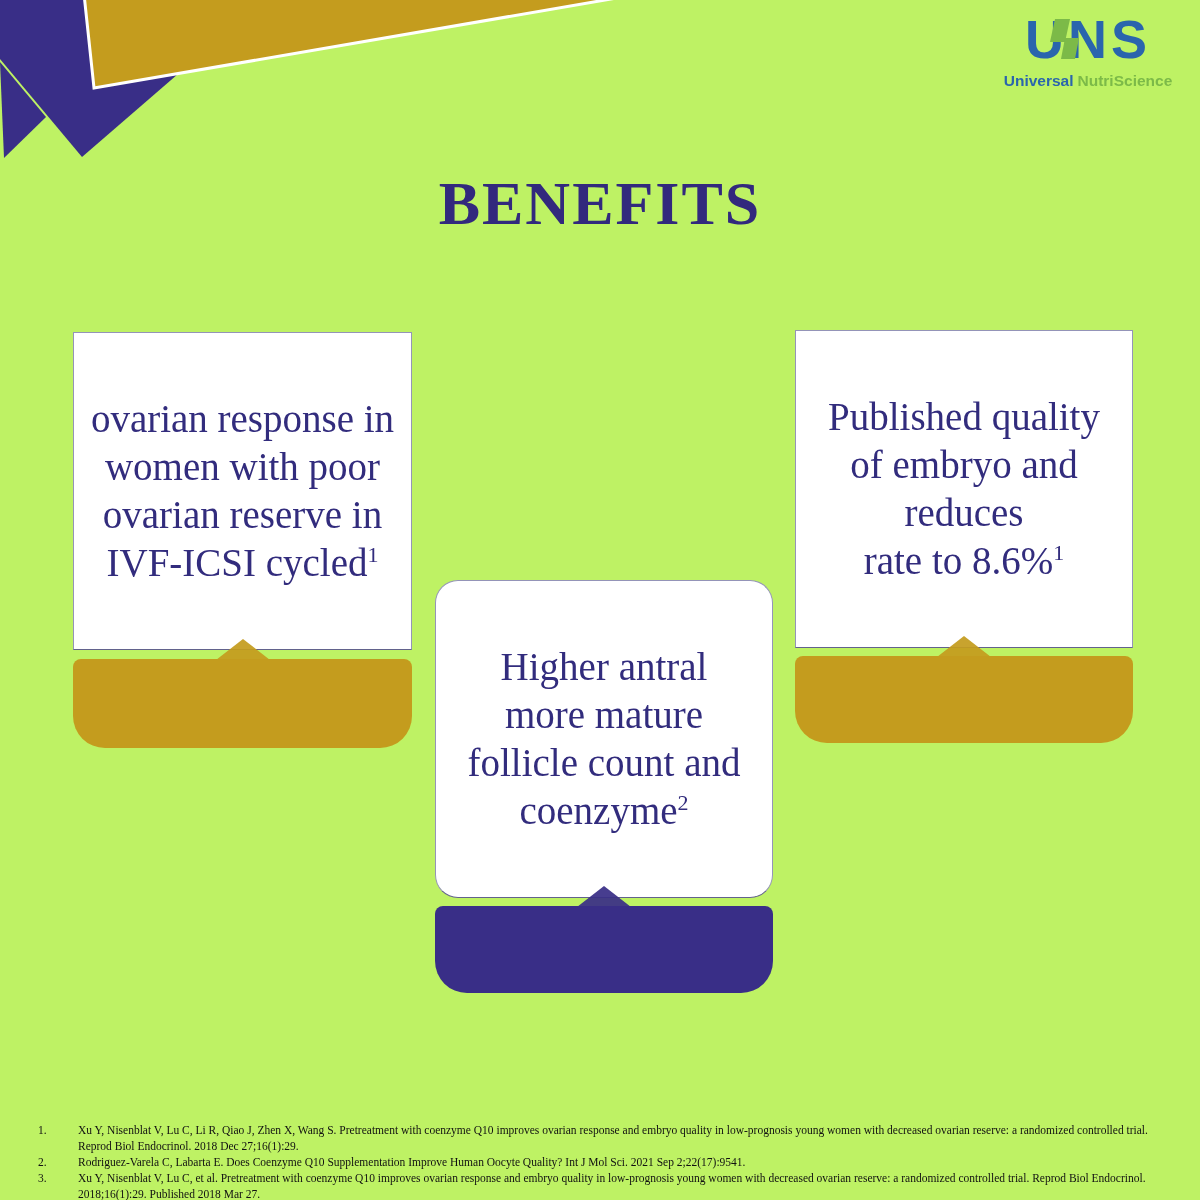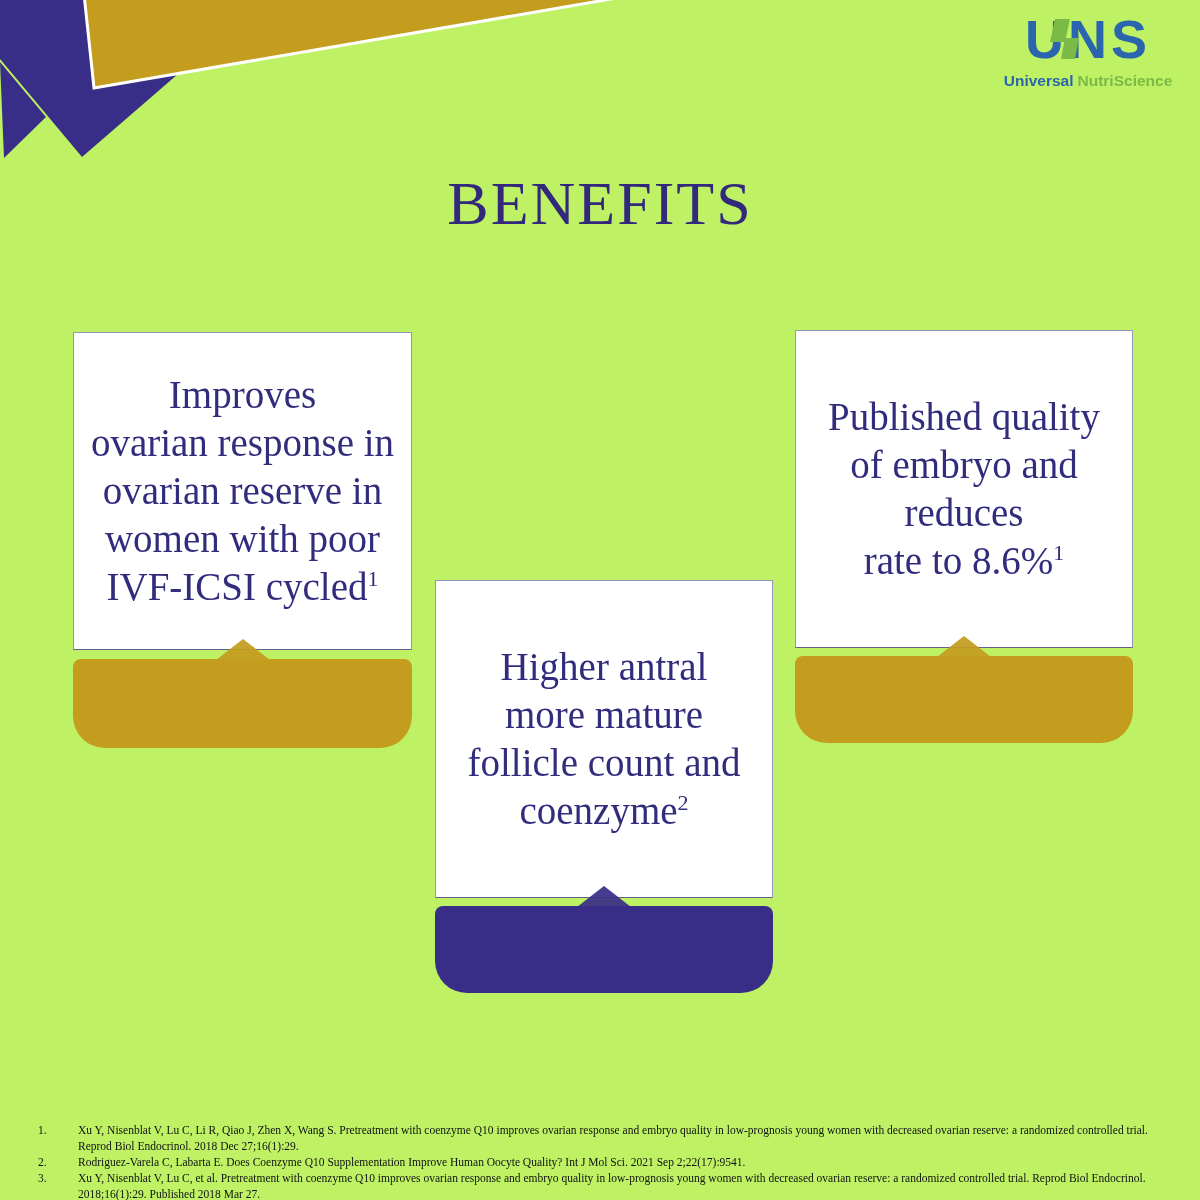--- a/index.html
+++ b/index.html
@@ -7,39 +7,39 @@
         font-family:"Liberation Serif",serif;}
 
   
   .corner-svg{position:absolute;left:0;top:0;}
 
   
   .logo-svg{position:absolute;right:22px;top:12px;}
 
   
   .page-title{position:absolute;left:0;top:168px;width:1200px;text-align:center;
-      font-size:62px;font-weight:normal;color:#32297d;letter-spacing:2px;margin:0;}
+      font-size:62px;font-weight:bold;color:#32297d;letter-spacing:2px;margin:0;}
 
   
   .card-box{position:absolute;background:#ffffff;border:1px solid #9494b8;border-bottom-color:#62628c;
       display:flex;flex-direction:column;justify-content:center;align-items:center;
       font-size:39px;line-height:48px;color:#322c7d;text-align:center;box-sizing:border-box;}
   .card-box sup{font-size:22px;line-height:0;}
   .banner{position:absolute;border-radius:8px 8px 32px 32px;}
   .banner-gold{background:#c49c1e;}
   .banner-indigo{background:#392e87;}
   .notch{position:absolute;top:-20px;left:50%;margin-left:-27px;width:0;height:0;
       border-left:27px solid transparent;border-right:27px solid transparent;
       border-bottom:21px solid #c49c1e;opacity:.93;}
   .notch-indigo{border-bottom-color:#392e87;}
 
   
   .card1-box{left:73px;top:332px;width:339px;height:318px;}
   .card1-banner{left:73px;top:659px;width:339px;height:89px;}
-  .card2-box{left:435px;top:580px;width:338px;height:318px;}
+  .card2-box{left:435px;top:580px;width:338px;height:318px;border-radius:23px;}
   .card2-banner{left:435px;top:906px;width:338px;height:87px;}
   .card3-box{left:795px;top:330px;width:338px;height:318px;}
   .card3-banner{left:795px;top:656px;width:338px;height:87px;}
 
   
   .refs{position:absolute;left:38px;top:1122px;width:1145px;color:#111111;}
   .ref-row{display:flex;font-size:11.5px;line-height:16px;}
   .ref-num{width:40px;flex:none;}
   .ref-text{flex:1;}
 </style>
@@ -57,24 +57,23 @@
   <svg class="logo-svg" width="180" height="90" viewBox="0 0 180 90">
     <text x="90" y="46" text-anchor="middle" font-family="Liberation Sans, sans-serif" font-size="54" font-weight="bold" letter-spacing="4" fill="#2a65ad">UNS</text>
     <polygon points="57,7 72,7 67,30 52,30" fill="#7cba48"></polygon>
     <polygon points="67,26 81,26 77,47 63,47" fill="#7cba48"></polygon>
     <text x="90" y="74" text-anchor="middle" font-family="Liberation Sans, sans-serif" font-size="15.5" font-weight="bold"><tspan fill="#2a65ad">Universal</tspan><tspan fill="#7cba48" dx="4">NutriScience</tspan></text>
   </svg>
 
   <h1 class="page-title">BENEFITS</h1>
 
   <div class="card-box card1-box">
-    <div>Improves</div>
     <div>ovarian response in</div>
+    <div>women with poor</div>
     <div>ovarian reserve in</div>
-    <div>women with poor</div>
     <div><span>IVF-ICSI cycled</span><sup>1</sup></div>
   </div>
   <div class="banner banner-gold card1-banner">
     <div class="notch"></div>
   </div>
 
   <div class="card-box card2-box">
     <div>Higher antral</div>
     <div>more mature</div>
     <div>follicle count and</div>

